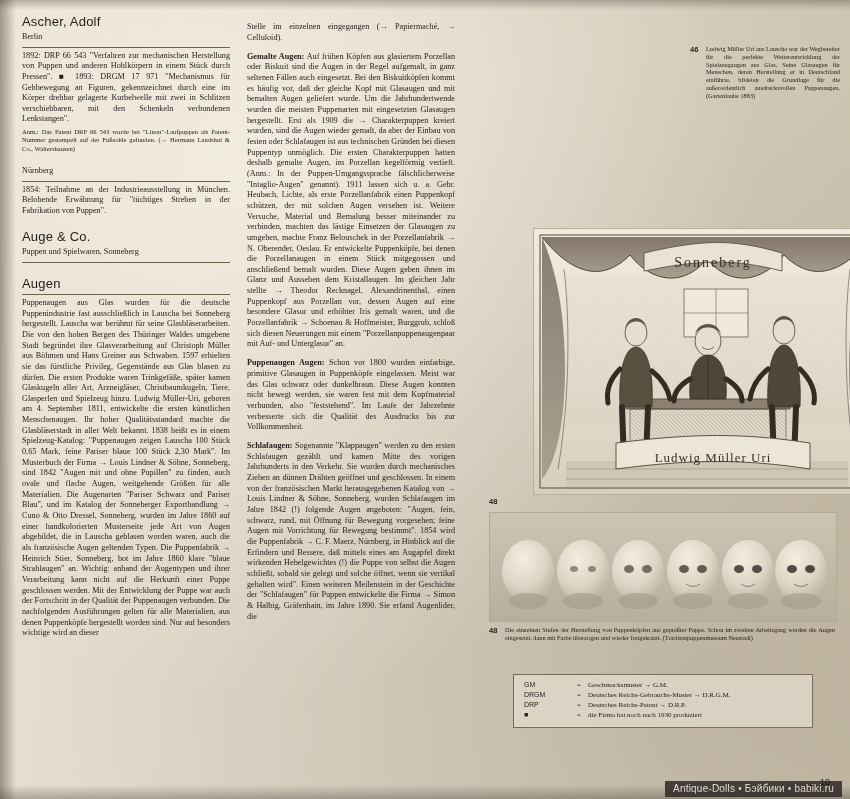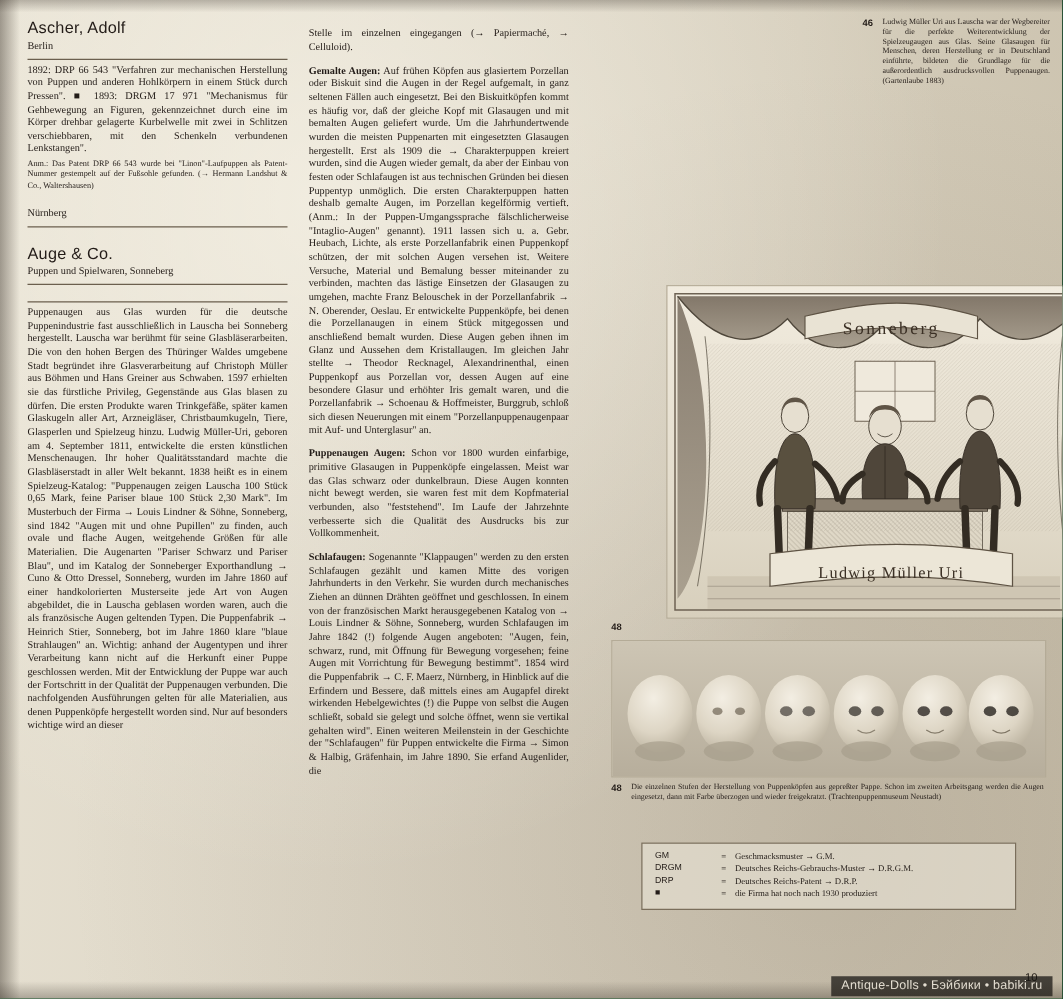--- a/index.html
+++ b/index.html
@@ -4,21 +4,21 @@
 <style>
   html, body {
     margin: 0;
     padding: 0;
     background: #151515;
   }
   #page {
     position: relative;
     width: 850px;
     height: 799px;
-    background: #15803d;
+    background: #a16207;
     overflow: hidden;
     font-family: "Liberation Serif", serif;
     color: #231c18;
   }
   
   #paper {
     position: absolute;
     inset: 0;
     background:
       radial-gradient(ellipse at 30% 20%, rgba(255,252,242,0.55), rgba(255,252,242,0) 60%),
@@ -46,21 +46,21 @@
 
   .col {
     position: absolute;
     top: 14px;
     font-size: 8.2px;
     line-height: 1.30;
     text-align: justify;
   }
   #col-left  { left: 22px;  width: 208px; }
   #col-mid   { left: 247px; width: 208px; }
-  #col-far   { left: 690px; width: 150px; }
+  #col-far   { left: 690px; width: 150px; margin-top: 31px; }
 
   .entry-head {
     font-family: "Liberation Sans", sans-serif;
     font-size: 13px;
     font-weight: 400;
     margin: 0 0 1px 0;
     letter-spacing: 0.2px;
   }
   .entry-sub {
     font-size: 8.2px;
@@ -198,29 +198,31 @@
       <h2 class="entry-head">Ascher, Adolf</h2>
       <div class="entry-sub">Berlin</div>
       <hr class="rule">
       <p>1892: DRP 66 543 "Verfahren zur mechanischen Herstellung von Puppen und anderen Hohlkörpern in einem Stück durch Pressen". ■ 1893: DRGM 17 971 "Mechanismus für Gehbewegung an Figuren, gekennzeichnet durch eine im Körper drehbar gelagerte Kurbelwelle mit zwei in Schlitzen verschiebbaren, mit den Schenkeln verbundenen Lenkstangen".</p>
       <p class="note">Anm.: Das Patent DRP 66 543 wurde bei "Linon"-Laufpuppen als Patent-Nummer gestempelt auf der Fußsohle gefunden. (→ Hermann Landshut &amp; Co., Waltershausen)</p>
     </div>
 
     <div class="entry-block">
       <div class="entry-sub">Nürnberg</div>
       <hr class="rule">
+      <p>1854: Teilnahme an der Industrieausstellung in München. Belobende Erwähnung für "tüchtiges Streben in der Fabrikation von Puppen".</p>
     </div>
 
     <div class="entry-block">
       <h2 class="entry-head">Auge &amp; Co.</h2>
       <div class="entry-sub">Puppen und Spielwaren, Sonneberg</div>
       <hr class="rule">
     </div>
 
     <div class="entry-block">
+      <h2 class="entry-head">Augen</h2>
       <hr class="rule">
       <p>Puppenaugen aus Glas wurden für die deutsche Puppenindustrie fast ausschließlich in Lauscha bei Sonneberg hergestellt. Lauscha war berühmt für seine Glasbläserarbeiten. Die von den hohen Bergen des Thüringer Waldes umgebene Stadt begründet ihre Glasverarbeitung auf Christoph Müller aus Böhmen und Hans Greiner aus Schwaben. 1597 erhielten sie das fürstliche Privileg, Gegenstände aus Glas blasen zu dürfen. Die ersten Produkte waren Trinkgefäße, später kamen Glaskugeln aller Art, Arzneigläser, Christbaumkugeln, Tiere, Glasperlen und Spielzeug hinzu. Ludwig Müller-Uri, geboren am 4. September 1811, entwickelte die ersten künstlichen Menschenaugen. Ihr hoher Qualitätsstandard machte die Glasbläserstadt in aller Welt bekannt. 1838 heißt es in einem Spielzeug-Katalog: "Puppenaugen zeigen Lauscha 100 Stück 0,65 Mark, feine Pariser blaue 100 Stück 2,30 Mark". Im Musterbuch der Firma → Louis Lindner &amp; Söhne, Sonneberg, sind 1842 "Augen mit und ohne Pupillen" zu finden, auch ovale und flache Augen, weitgehende Größen für alle Materialien. Die Augenarten "Pariser Schwarz und Pariser Blau", und im Katalog der Sonneberger Exporthandlung → Cuno &amp; Otto Dressel, Sonneberg, wurden im Jahre 1860 auf einer handkolorierten Musterseite jede Art von Augen abgebildet, die in Lauscha geblasen worden waren, auch die als französische Augen geltenden Typen. Die Puppenfabrik → Heinrich Stier, Sonneberg, bot im Jahre 1860 klare "blaue Strahlaugen" an. Wichtig: anhand der Augentypen und ihrer Verarbeitung kann nicht auf die Herkunft einer Puppe geschlossen werden. Mit der Entwicklung der Puppe war auch der Fortschritt in der Qualität der Puppenaugen verbunden. Die nachfolgenden Ausführungen gelten für alle Materialien, aus denen Puppenköpfe hergestellt worden sind. Nur auf besonders wichtige wird an dieser</p>
     </div>
 
   </div>
 
   <div class="col" id="col-mid">
     <p>Stelle im einzelnen eingegangen (→ Papiermaché, → Celluloid).</p>
     <p>
       <span class="lead">Gemalte Augen:</span><span> Auf frühen Köpfen aus glasiertem Porzellan oder Biskuit sind die Augen in der Regel aufgemalt, in ganz seltenen Fällen auch eingesetzt. Bei den Biskuitköpfen kommt es häufig vor, daß der gleiche Kopf mit Glasaugen und mit bemalten Augen geliefert wurde. Um die Jahrhundertwende wurden die meisten Puppenarten mit eingesetzten Glasaugen hergestellt. Erst als 1909 die → Charakterpuppen kreiert wurden, sind die Augen wieder gemalt, da aber der Einbau von festen oder Schlafaugen ist aus technischen Gründen bei diesen Puppentyp unmöglich. Die ersten Charakterpuppen hatten deshalb gemalte Augen, im Porzellan kegelförmig vertieft. (Anm.: In der Puppen-Umgangssprache fälschlicherweise "Intaglio-Augen" genannt). 1911 lassen sich u. a. Gebr. Heubach, Lichte, als erste Porzellanfabrik einen Puppenkopf schützen, der mit solchen Augen versehen ist. Weitere Versuche, Material und Bemalung besser miteinander zu verbinden, machten das lästige Einsetzen der Glasaugen zu umgehen, machte Franz Belouschek in der Porzellanfabrik → N. Oberender, Oeslau. Er entwickelte Puppenköpfe, bei denen die Porzellanaugen in einem Stück mitgegossen und anschließend bemalt wurden. Diese Augen geben ihnen im Glanz und Aussehen dem Kristallaugen. Im gleichen Jahr stellte → Theodor Recknagel, Alexandrinenthal, einen Puppenkopf aus Porzellan vor, dessen Augen auf eine besondere Glasur und erhöhter Iris gemalt waren, und die Porzellanfabrik → Schoenau &amp; Hoffmeister, Burggrub, schloß sich diesen Neuerungen mit einem "Porzellanpuppenaugenpaar mit Auf- und Unterglasur" an.</span>

